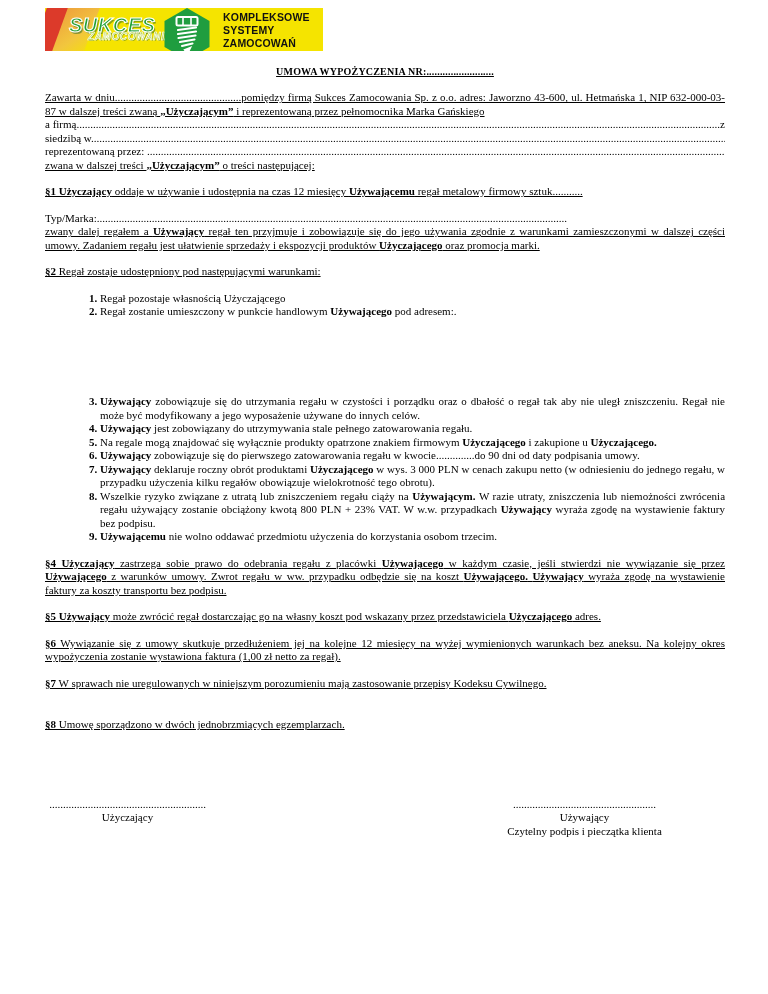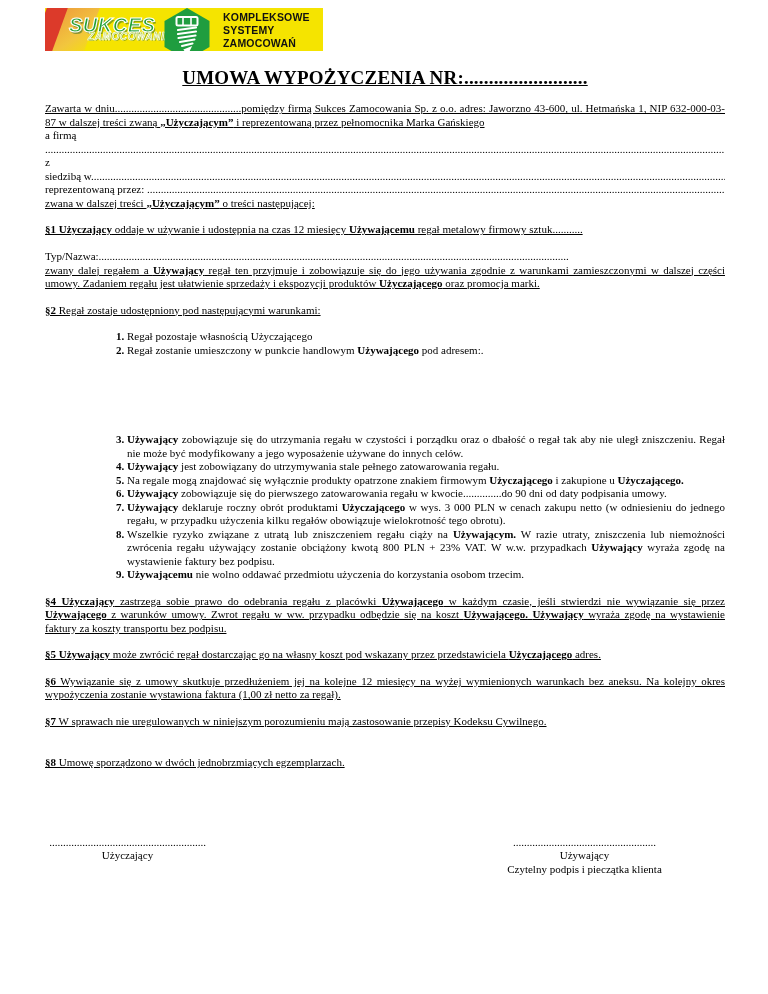--- a/index.html
+++ b/index.html
@@ -19,32 +19,32 @@
   .brand-top { font-size:20px; color:#22A035; letter-spacing:0.5px;
      -webkit-text-stroke:1.1px #ffffff; text-shadow:1.5px 1.5px 0 rgba(10,90,30,0.45); }
   .brand-bottom { font-size:10px; color:#A8CC2F; margin-top:-7px; margin-left:19px;
      letter-spacing:0.6px; -webkit-text-stroke:0.7px #ffffff;
      text-shadow:1px 1px 0 rgba(10,90,30,0.35); }
   .hex { position:absolute; left:116px; top:0; }
   .tagline { position:absolute; left:178px; top:3px; font-family:"Liberation Sans",sans-serif;
      font-weight:bold; font-size:10.5px; line-height:1.24; color:#111; letter-spacing:0.2px; }
 
   
-  .title { text-align:center; font-weight:bold; font-size:19px; margin-top:15px;
+  .title { text-align:center; font-weight:bold; font-size:10px; margin-top:15px;
            text-decoration:underline; letter-spacing:0.2px; }
   .para { margin:13px 0 0 0; text-align:justify;text-decoration:underline; }
-  .tight { margin:0;flex-direction:column; }
+  .tight { margin:0; }
   .fill-line { white-space:nowrap; overflow:hidden; }
   .flexline { display:flex; }
   .dotfill-flex { flex:1; overflow:hidden; white-space:nowrap; }
   .gap-sm { margin-top:13px; }
   .gap-lg { margin-top:28px; }
   ol { margin:13px 0 0 0; padding-left:55px; }
   ol.second { margin-top:76px; }
-  li { text-align:justify;margin-left:27px; }
+  li { text-align:justify; }
   li::marker { font-weight:bold; }
   b { font-weight:bold; }
 
   
   .sig-row { display:flex; justify-content:space-between; margin-top:66px; }
   .sig { text-align:center; }
   .sig-left { width:165px; }
   .sig-right { width:245px; margin-right:18px; }
   .sig-dots { white-space:nowrap; overflow:hidden; }
   .sig-label, .sig-sub { font-weight:normal; }
@@ -81,21 +81,21 @@
   <div class="fill-line flexline tight">
     <span>a  firmą</span>
     <span class="dotfill-flex">........................................................................................................................................................................................................................................................................................................................</span>
     <span>z</span>
   </div>
   <div class="fill-line tight"><span>siedzibą w</span><span>........................................................................................................................................................................................................................................................................................................................</span></div>
   <div class="fill-line tight"><span>reprezentowaną przez: </span><span>........................................................................................................................................................................................................................................................................................................................</span></div>
   <p class="para tight">zwana w dalszej treści <b>„Użyczającym”</b> o treści następującej:</p>
 
   <p class="para"><b>§1  Użyczający</b> oddaje w używanie i udostępnia na czas 12 miesięcy <b>Używającemu</b> regał metalowy firmowy sztuk...........</p>
-  <div class="fill-line gap-sm">Typ/Nazwa:...........................................................................................................................................................................</div>
+  <div class="fill-line gap-sm">Typ/Marka:...........................................................................................................................................................................</div>
   <p class="para tight">zwany dalej regałem a <b>Używający</b> regał ten przyjmuje i zobowiązuje się do jego używania zgodnie z warunkami zamieszczonymi w dalszej części umowy. Zadaniem regału jest ułatwienie sprzedaży i ekspozycji produktów <b>Użyczającego</b> oraz promocja marki.</p>
 
   <p class="para"><b>§2</b>  Regał zostaje udostępniony pod następującymi warunkami:</p>
   <ol>
     <li>Regał pozostaje własnością Użyczającego</li>
     <li>Regał zostanie umieszczony w punkcie handlowym <b>Używającego</b> pod adresem:.</li>
   </ol>
   <ol class="second" start="3">
     <li><b>Używający</b> zobowiązuje się do utrzymania regału w czystości i porządku oraz o dbałość o regał tak aby nie uległ zniszczeniu. Regał nie może być modyfikowany a jego wyposażenie używane do innych celów.</li>
     <li><b>Używający</b> jest zobowiązany do utrzymywania stale pełnego zatowarowania regału.</li>

